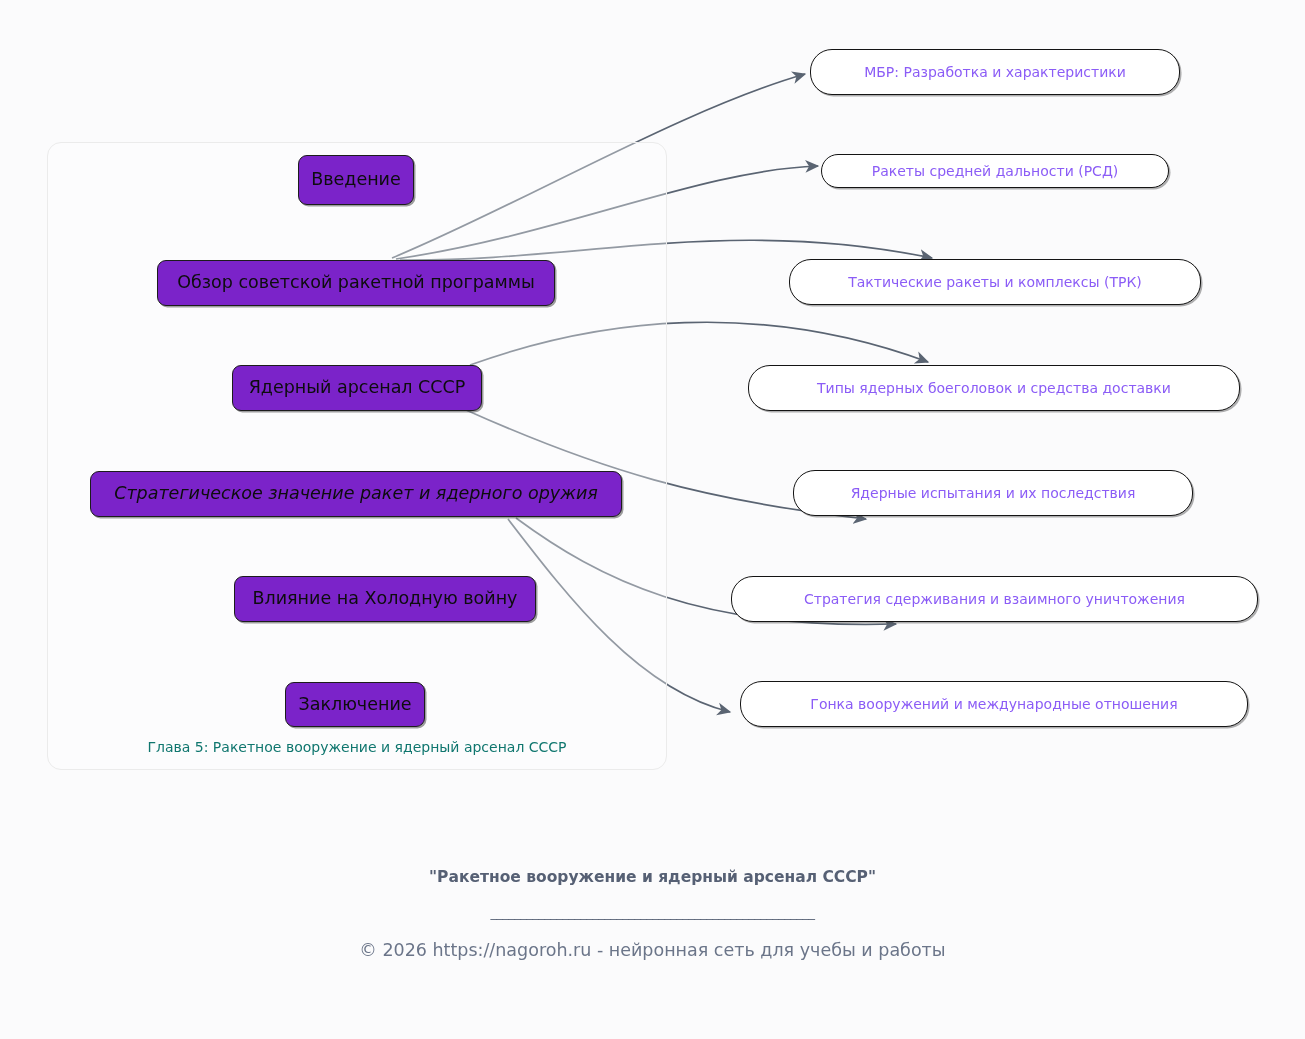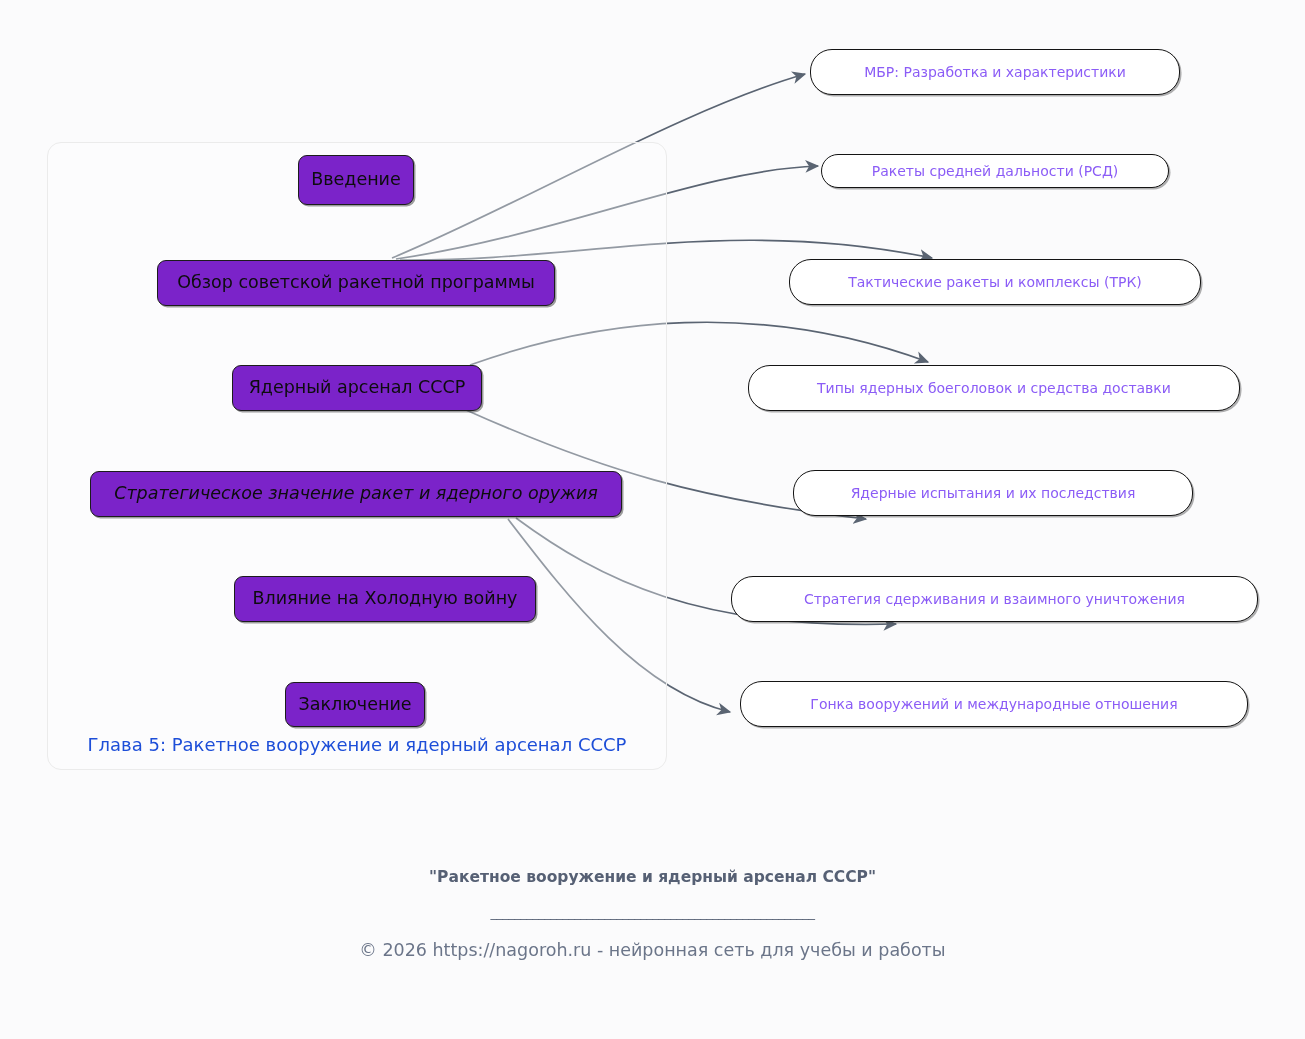--- a/index.html
+++ b/index.html
@@ -34,22 +34,22 @@
     border: 1.2px solid #ebebeb;
     border-radius: 14px;
     background: rgba(255,255,255,0.35);
   }
   .subgraph-label {
     position: absolute;
     left: 0;
     bottom: 14px;
     width: 100%;
     text-align: center;
-    font-size: 18px;
-    color: #1d4ed8;
+    font-size: 14px;
+    color: #0f766e;
     font-family: "DejaVu Sans", sans-serif;
     white-space: nowrap;
   }
   .node {
     position: absolute;
     display: flex;
     align-items: center;
     justify-content: center;
     border-radius: 9px;
     white-space: nowrap;

